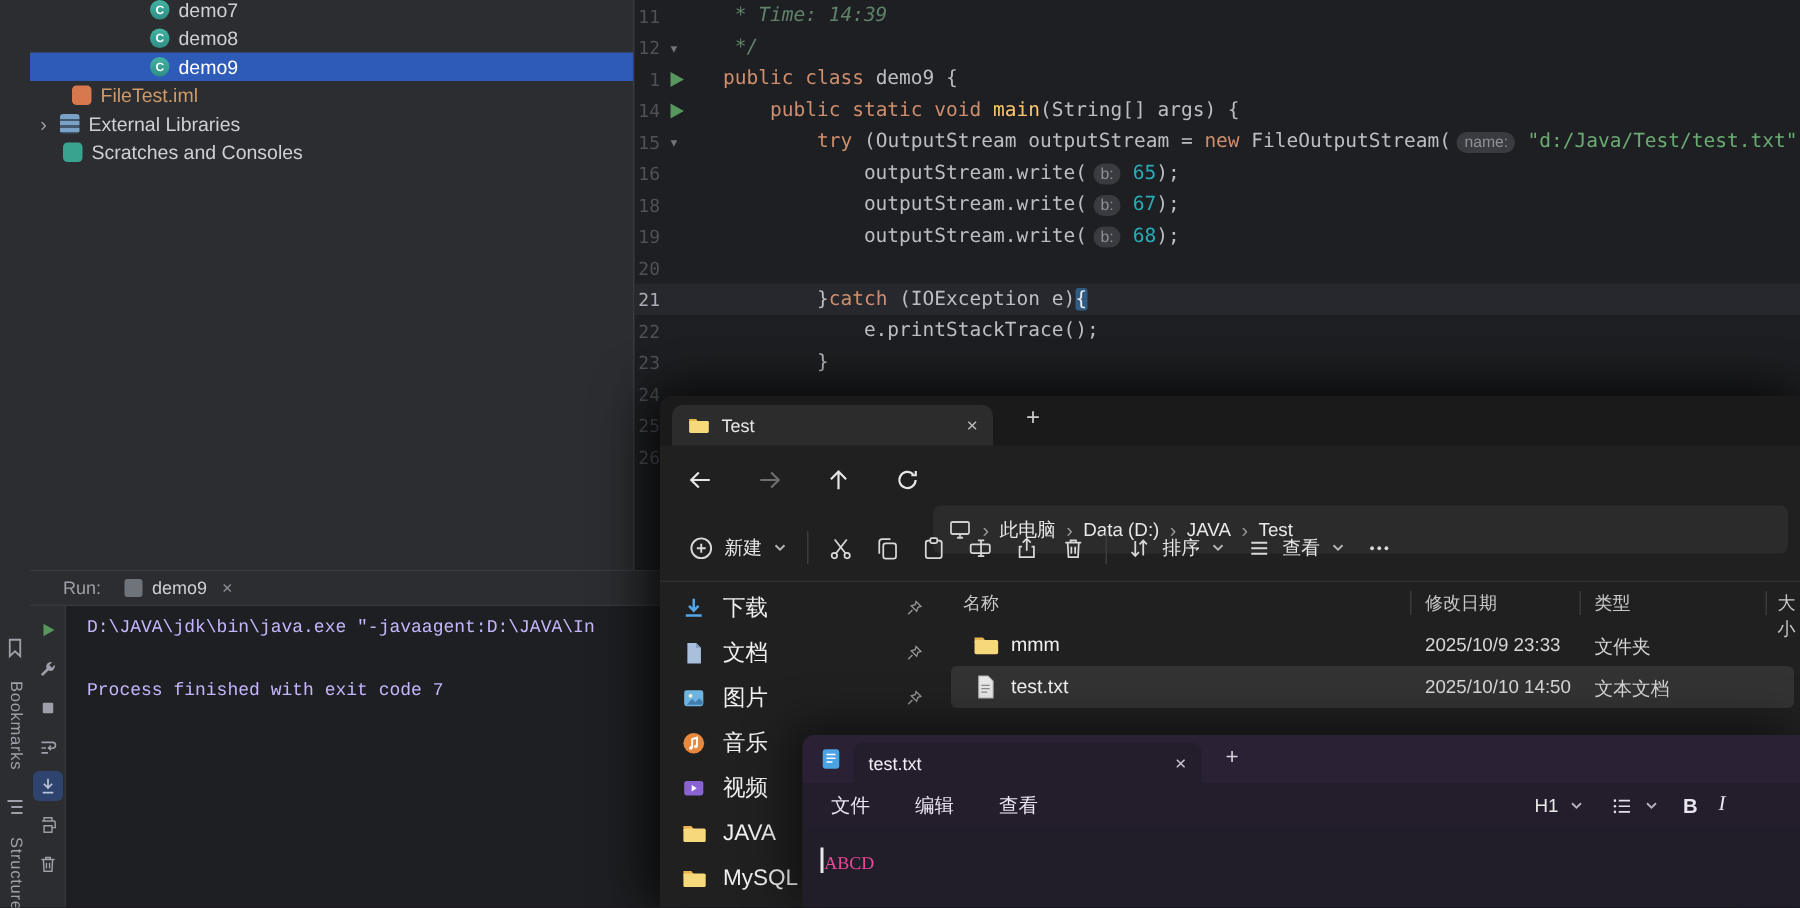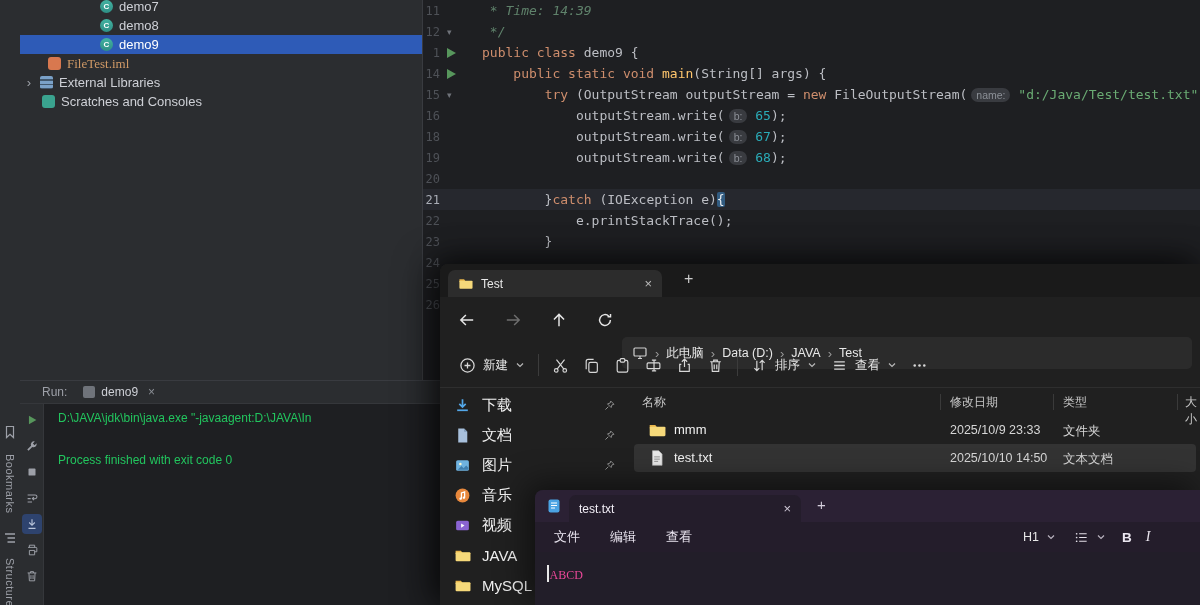--- a/index.html
+++ b/index.html
@@ -44,21 +44,21 @@
 
 #run{position:absolute;left:20px;top:380px;width:420px;height:225px;background:#1e1f22;border-top:1px solid #393b40}
 #runhead{position:absolute;left:0;top:0;width:100%;height:23px;background:#2b2d30;border-bottom:1px solid #35373b;display:flex;align-items:center;font-size:12px;color:#9da0a8}
 #runhead .rlabel{margin-left:22px}
 .runtab{display:flex;align-items:center;gap:6px;margin-left:16px;color:#ced0d6}
 .runtab .ticonsq{width:12px;height:12px;border-radius:2px;background:#6f737a;display:inline-block}
 .runtab .x{color:#8a8e95;font-size:12px;margin-left:4px}
 #runtools{position:absolute;left:0;top:23px;width:24px;bottom:0;background:#2b2d30;border-right:1px solid #35373b;display:flex;flex-direction:column;align-items:center;padding-top:6px;gap:6px}
 .rtool{width:20px;height:20px;display:flex;align-items:center;justify-content:center;border-radius:4px}
 .rtool.sel{background:#2e436e}
-#console{position:absolute;left:24px;top:23px;right:0;bottom:0;background:#1e1f22;padding:4px 0 0 14px;font-family:Liberation Sans, sans-serif;font-size:12px;color:#22c55e;line-height:21px;overflow:hidden;white-space:pre}
+#console{position:absolute;left:24px;top:23px;right:0;bottom:0;background:#1e1f22;padding:4px 0 0 14px;font-family:Liberation Mono, monospace;font-size:12px;color:#c4b5fd;line-height:21px;overflow:hidden;white-space:pre}
 .cline{min-height:21px}
 
 
 #explorer{position:absolute;left:440px;top:264px;width:760px;height:341px;background:#202020;border-top-left-radius:8px;box-shadow:-10px 0 35px rgba(0,0,0,.55),0 -6px 30px rgba(0,0,0,.45);color:#e8e8e8}
 #etabs{position:absolute;left:0;top:0;right:0;height:33px;background:#1a1a1a;border-top-left-radius:8px}
 .etab{position:absolute;left:8px;bottom:0;width:214px;height:27px;background:#2c2c2c;border-radius:7px 7px 0 0;display:flex;align-items:center;padding:0 10px;gap:8px;font-size:12px}
 .etab .x{margin-left:auto;color:#bbb;font-size:13px}
 .eplus{position:absolute;left:244px;top:6px;color:#ccc;font-size:16px}
 #enav{position:absolute;left:0;top:33px;right:0;height:46px}
 .nbtn{position:absolute;top:14px;width:18px;height:18px}
@@ -127,21 +127,21 @@
           <span>demo7</span>
         </div>
         <div class="trow" style="padding-left: 80px;">
           <span class="ticon ti-class">C</span>
           <span>demo8</span>
         </div>
         <div class="trow sel" style="padding-left: 80px;">
           <span class="ticon ti-class">C</span>
           <span>demo9</span>
         </div>
-        <div class="trow" style="padding-left: 28px; font-family: Liberation Serif, serif;">
+        <div class="trow" style="padding-left: 28px;">
           <span class="ticon ti-iml"></span>
           <span class="lbl-warn">FileTest.iml</span>
         </div>
         <div class="trow" style="padding-left: 4px;">
           <span class="tchev">›</span>
           <span class="ticon ti-lib"></span>
           <span>External Libraries</span>
         </div>
         <div class="trow" style="padding-left: 22px;">
           <span class="ticon ti-scratch"></span>
@@ -209,21 +209,21 @@
         <svg width="14" height="14" viewBox="0 0 16 16">
             <path d="M5 5V2.5h6V5M3.5 5h9a1 1 0 0 1 1 1v4H11M5 8.5h6v5H5z" stroke="#9da0a8" fill="none" stroke-width="1.1"></path>
           </svg>
       </span>
       <span class="rtool">
         <svg width="14" height="14" viewBox="0 0 16 16">
             <path d="M3 4.5h10M6.3 4.5V3h3.4v1.5M4.5 4.5l.5 9h6l.5-9M6.8 7v4.5M9.2 7v4.5" stroke="#9da0a8" fill="none" stroke-width="1.1"></path>
           </svg>
       </span>
     </div>
-    <div id="console"><div class="cline">D:\JAVA\jdk\bin\java.exe "-javaagent:D:\JAVA\In</div><div class="cline"></div><div class="cline">Process finished with exit code 0</div></div>
+    <div id="console"><div class="cline">D:\JAVA\jdk\bin\java.exe "-javaagent:D:\JAVA\In</div><div class="cline"></div><div class="cline">Process finished with exit code 7</div></div>
   </div>
 </div>
 
 <div id="explorer">
   <div id="etabs">
     <div class="etab">
       <span class="cico" style="width:15px;height:15px">
         <svg viewBox="0 0 16 16">
             <path d="M1.5 3.5h5l1.5 2h6.5a1 1 0 0 1 1 1H1.5z" fill="#e8b64c"></path>
             <rect x="1.5" y="5" width="14" height="8.5" rx="1" fill="#f6d97a"></rect>

